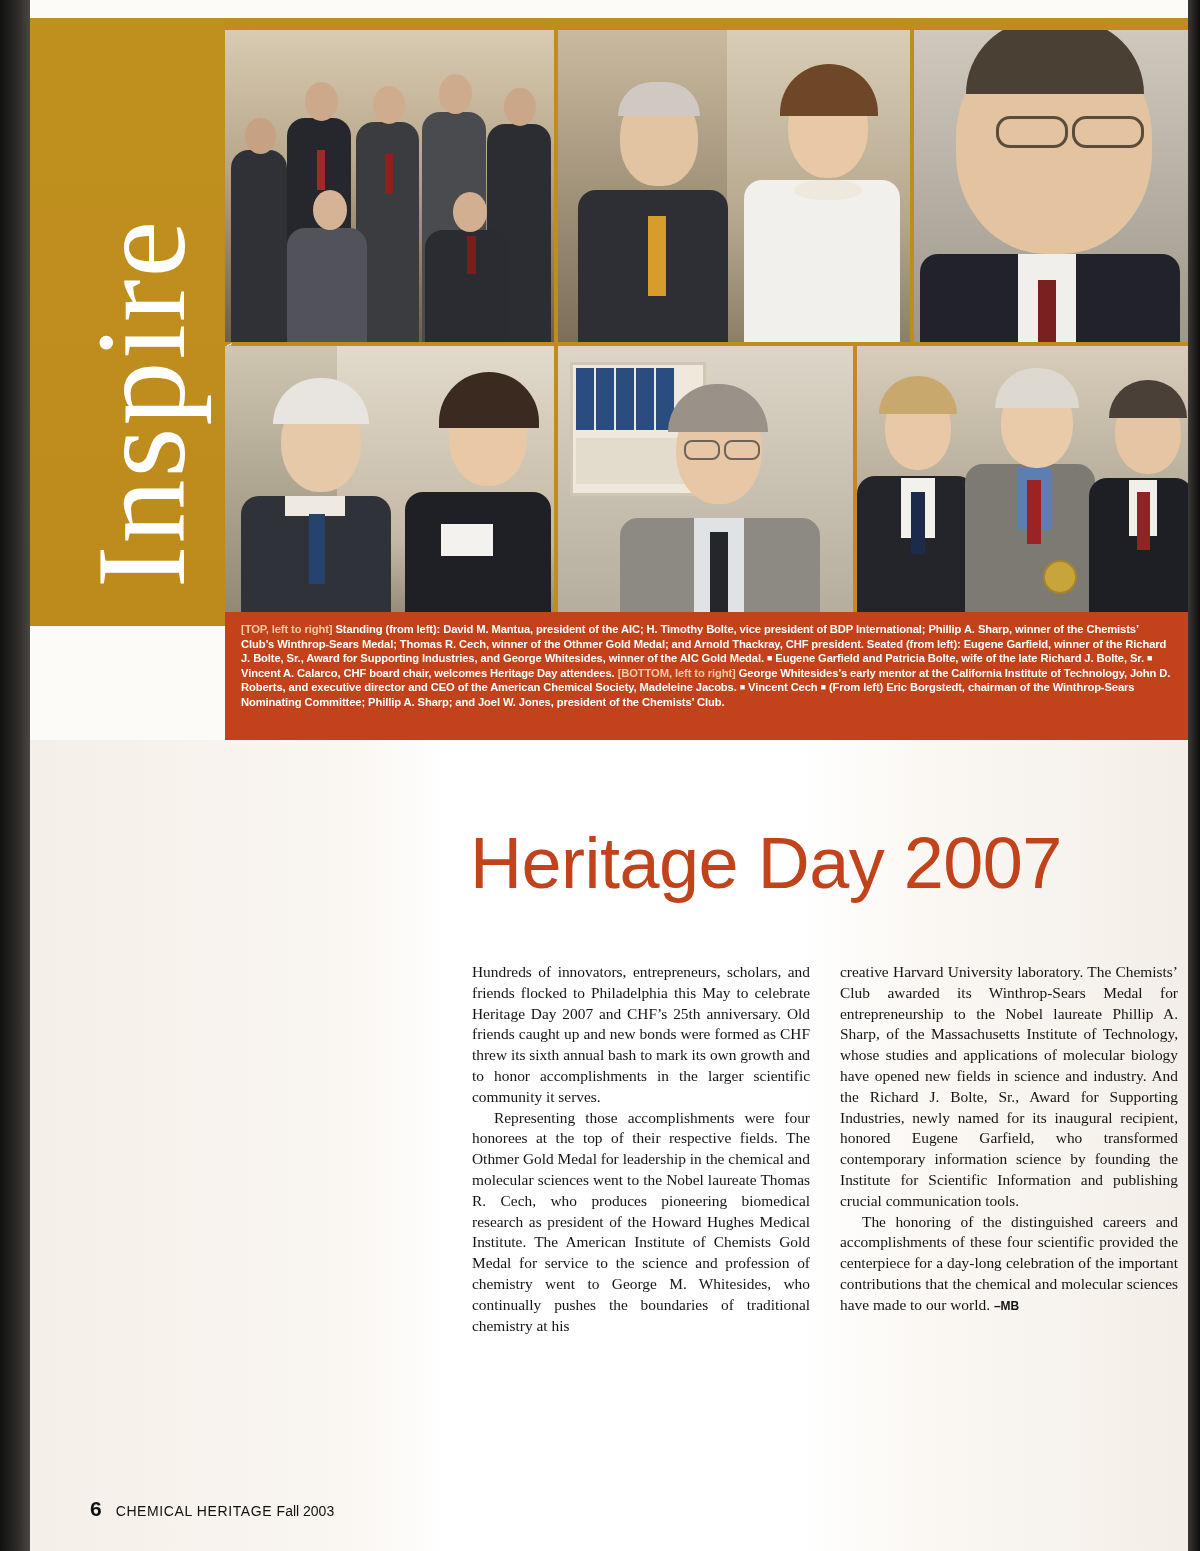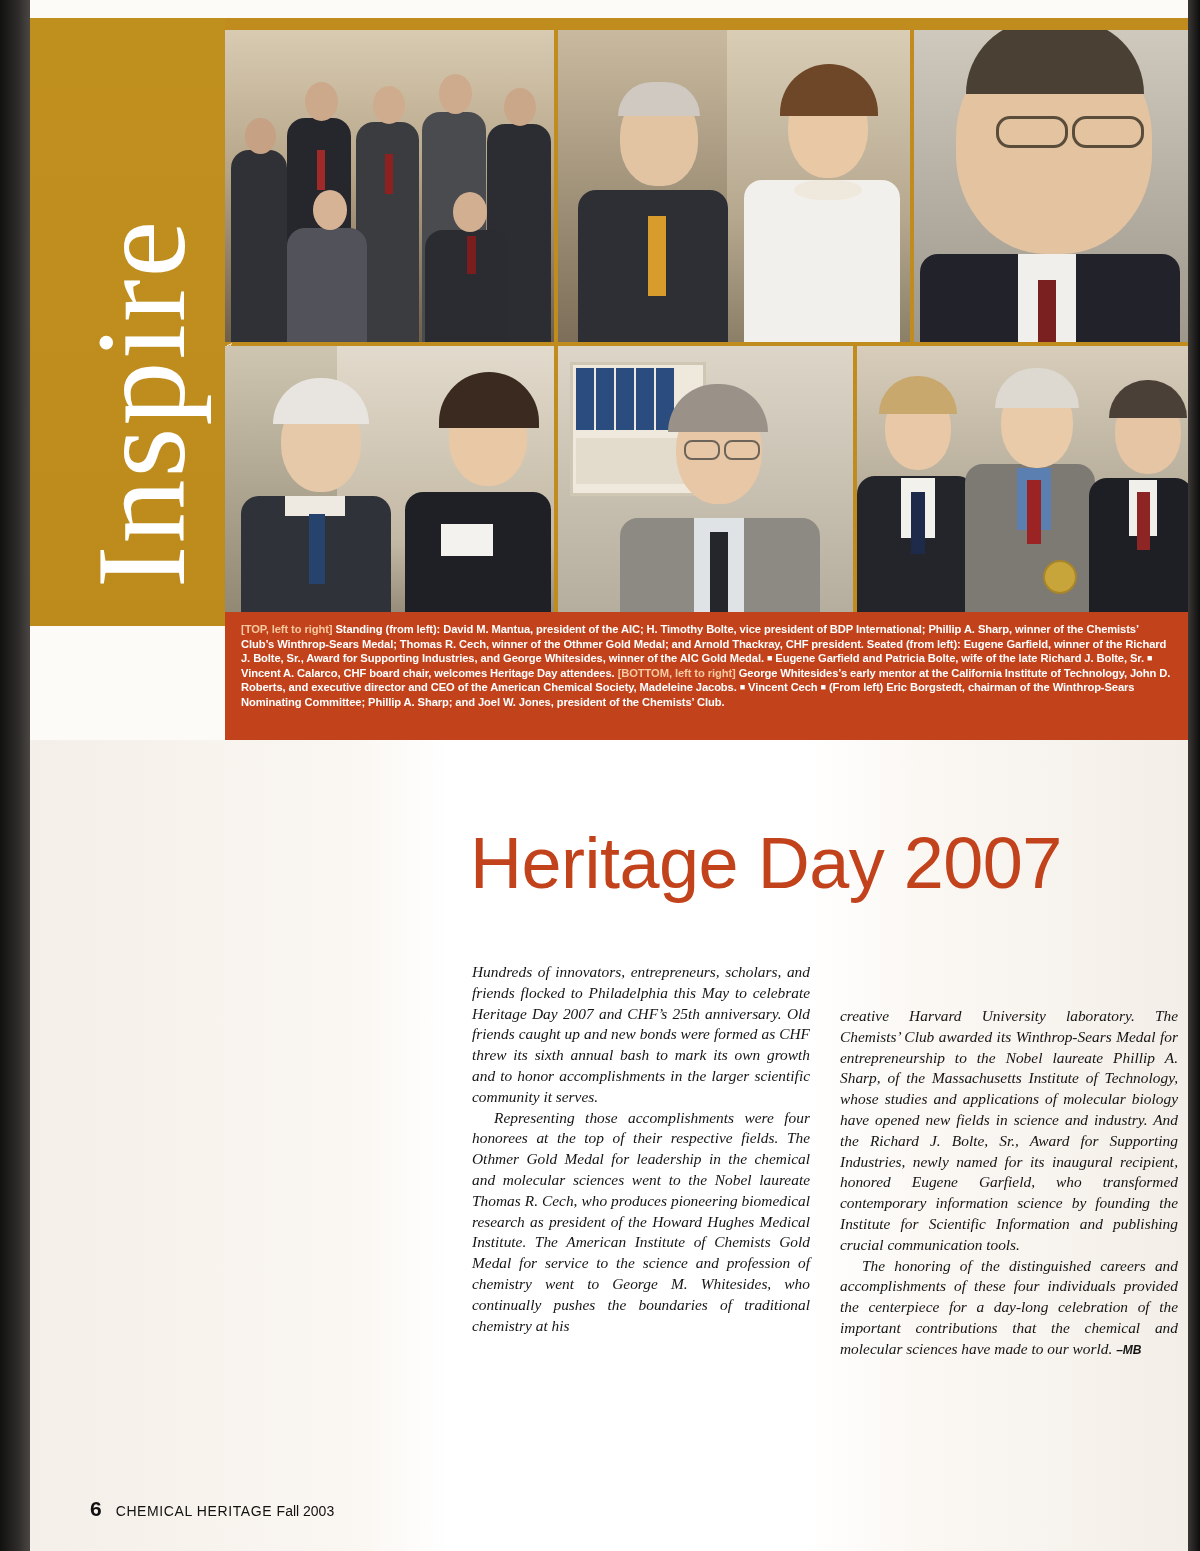--- a/index.html
+++ b/index.html
@@ -173,24 +173,24 @@
     position: absolute;
     top: 222px;
     width: 338px;
     font-family: "Liberation Serif", serif;
     font-size: 15.4px;
     line-height: 20.8px;
     color: #141414;
     text-align: justify;
     hyphens: auto;
   }
-  .col p { margin: 0; text-indent: 22px; font-style: italic; }
+  .col p { margin: 0; text-indent: 22px; }
   .col p.first { text-indent: 0; }
   .col-left  { left: 442px; }
-  .col-right { left: 810px; margin-top: 44px; }
+  .col-right { left: 810px; }
   .byline { font-weight: bold; font-family: "Liberation Sans", sans-serif; font-size: 12px; }
 
   .footer {
     position: absolute;
     left: 60px;
     top: 757px;
     font-family: "Liberation Sans", sans-serif;
   }
   .folio {
     font-size: 21px;
@@ -362,21 +362,21 @@
       <div class="headline">Heritage Day 2007</div>
 
 
       <div class="col col-left">
         <p class="first">Hundreds of innovators, entrepreneurs, scholars, and friends flocked to Philadelphia this May to celebrate Heritage Day 2007 and CHF’s 25th anniversary. Old friends caught up and new bonds were formed as CHF threw its sixth annual bash to mark its own growth and to honor accomplishments in the larger scientific community it serves.</p>
         <p>Representing those accomplishments were four honorees at the top of their respective fields. The Othmer Gold Medal for leadership in the chemical and molecular sciences went to the Nobel laureate Thomas R. Cech, who produces pioneering biomedical research as president of the Howard Hughes Medical Institute. The American Institute of Chemists Gold Medal for service to the science and profession of chemistry went to George M. Whitesides, who continually pushes the boundaries of traditional chemistry at his</p>
       </div>
 
       <div class="col col-right">
         <p class="first">creative Harvard University laboratory. The Chemists’ Club awarded its Winthrop-Sears Medal for entrepreneurship to the Nobel laureate Phillip A. Sharp, of the Massachusetts Institute of Technology, whose studies and applications of molecular biology have opened new fields in science and industry. And the Richard J. Bolte, Sr., Award for Supporting Industries, newly named for its inaugural recipient, honored Eugene Garfield, who transformed contemporary information science by founding the Institute for Scientific Information and publishing crucial communication tools.</p>
-        <p><span>The honoring of the distinguished careers and accomplishments of these four individuals provided the centerpiece for a day-long celebration of the important contributions that the chemical and molecular sciences have made to our world.</span> <span class="byline">–MB</span></p>
+        <p><span>The honoring of the distinguished careers and accomplishments of these four scientific provided the centerpiece for a day-long celebration of the important contributions that the chemical and molecular sciences have made to our world.</span> <span class="byline">–MB</span></p>
       </div>
 
       <div class="footer">
         <span class="folio">6</span><span class="foot-title">CHEMICAL HERITAGE</span> <span class="foot-sub">Fall 2003</span>
       </div>
     </div>
 
   </div>
 </div>
 

